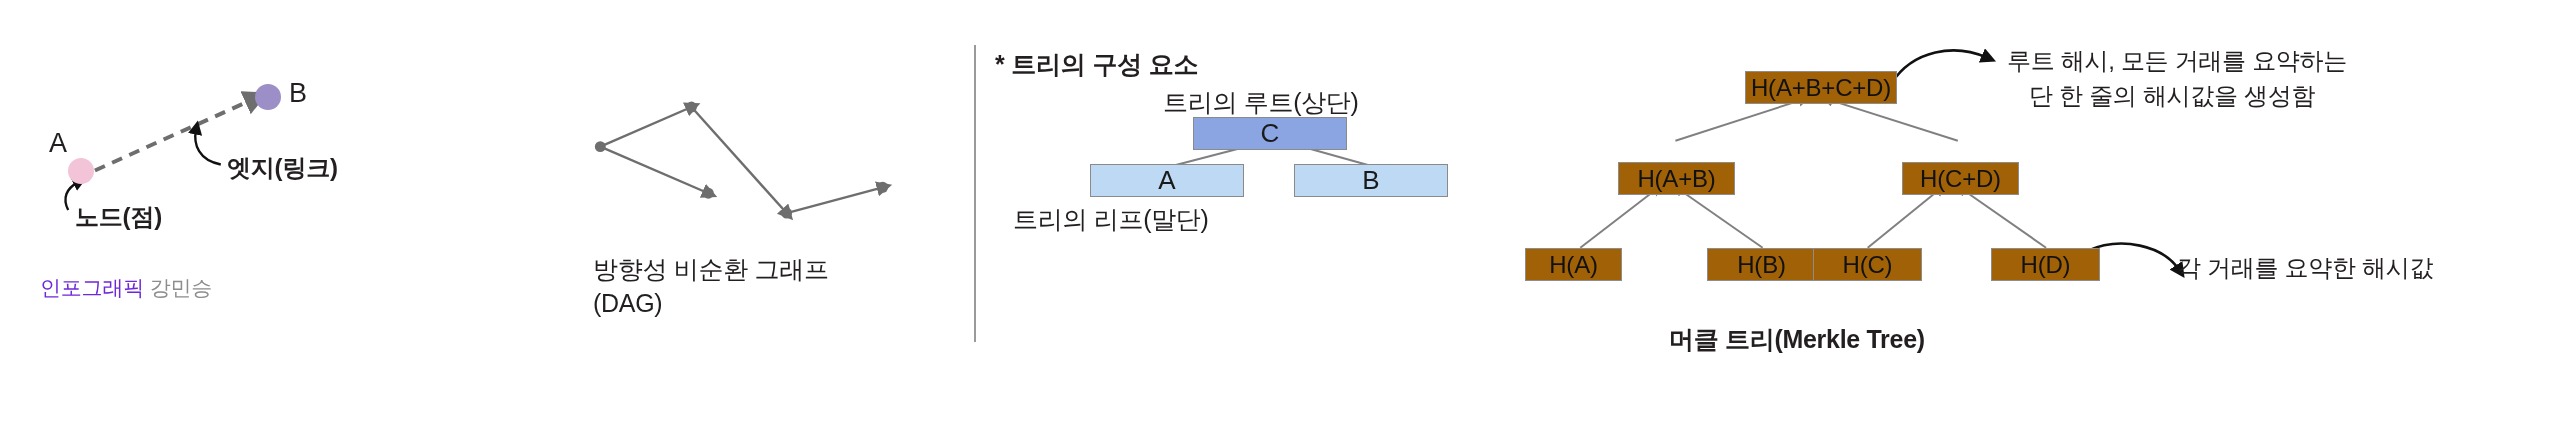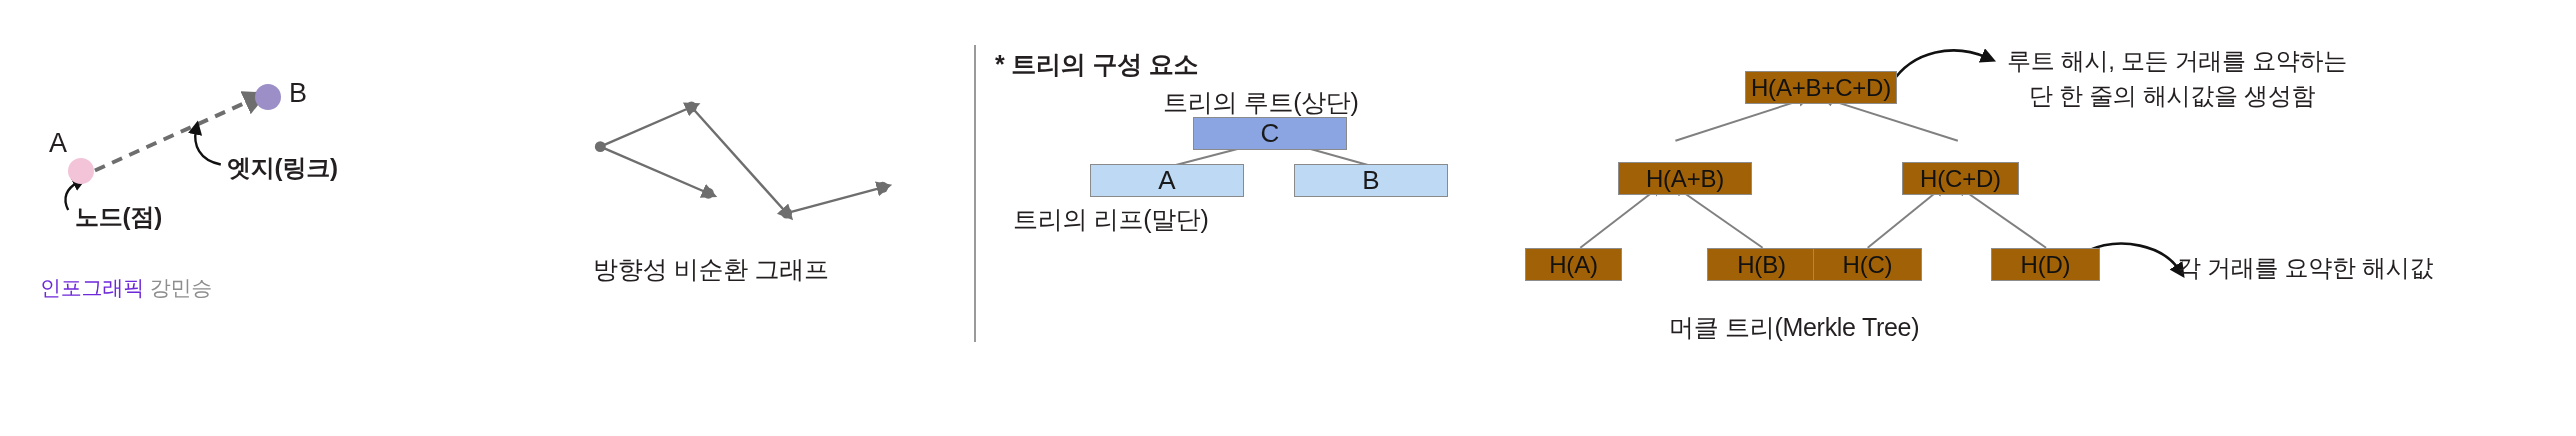--- a/index.html
+++ b/index.html
@@ -178,53 +178,54 @@
   <div class="abs annot" style="left:75px; top:201px;">노드(점)</div>
   <div class="abs annot" style="left:227px; top:152px;">엣지(링크)</div>
 
   <div class="abs credit" style="left:40px; top:274px;">
     <b>인포그래픽</b>
     <span>강민승</span>
   </div>
 
   <div class="abs caption" style="left:593px; top:253px;">
     <div>방향성 비순환 그래프</div>
+    <div>(DAG)</div>
   </div>
 
   <div class="divider" style="left:974px; top:45px; height:297px;"></div>
 
   <div class="abs section-title" style="left:995px; top:48px;">* 트리의 구성 요소</div>
 
   <div class="abs tree-label" style="left:1163px; top:86px;">트리의 루트(상단)</div>
 
   <div class="tbox tbox-root" style="left:1193px; top:117px; width:154px; height:33px;">C</div>
 
   <div class="tbox tbox-leaf" style="left:1090px; top:164px; width:154px; height:33px;">A</div>
 
   <div class="tbox tbox-leaf" style="left:1294px; top:164px; width:154px; height:33px;">B</div>
 
   <div class="abs tree-label" style="left:1013px; top:203px;">트리의 리프(말단)</div>
 
   <div class="mbox" style="left:1745px; top:71px; width:152px; height:33px;">H(A+B+C+D)</div>
 
-  <div class="mbox" style="left:1618px; top:162px; width:134px; height:33px;">H(A+B)</div>
+  <div class="mbox" style="left:1618px; top:162px; width:117px; height:33px;">H(A+B)</div>
 
   <div class="mbox" style="left:1902px; top:162px; width:117px; height:33px;">H(C+D)</div>
 
   <div class="mbox" style="left:1525px; top:248px; width:97px; height:33px;">H(A)</div>
 
   <div class="mbox" style="left:1707px; top:248px; width:109px; height:33px;">H(B)</div>
 
   <div class="mbox" style="left:1813px; top:248px; width:109px; height:33px;">H(C)</div>
 
   <div class="mbox" style="left:1991px; top:248px; width:109px; height:33px;">H(D)</div>
 
   <div class="abs merkle-annot" style="left:2007px; top:44px;">
     <div>루트 해시, 모든 거래를 요약하는</div>
     <div style="padding-left:22px;">단 한 줄의 해시값을 생성함</div>
   </div>
 
   <div class="abs merkle-annot" style="left:2177px; top:251px;">각 거래를 요약한 해시값</div>
 
-  <div class="abs merkle-caption" style="left:1669px; top:311px;">머클 트리(Merkle Tree)</div>
+  <div class="abs merkle-caption" style="left:1669px; top:323px;font-weight:bold;">머클 트리(Merkle Tree)</div>
 
 </div>
 
 
 </body></html>

